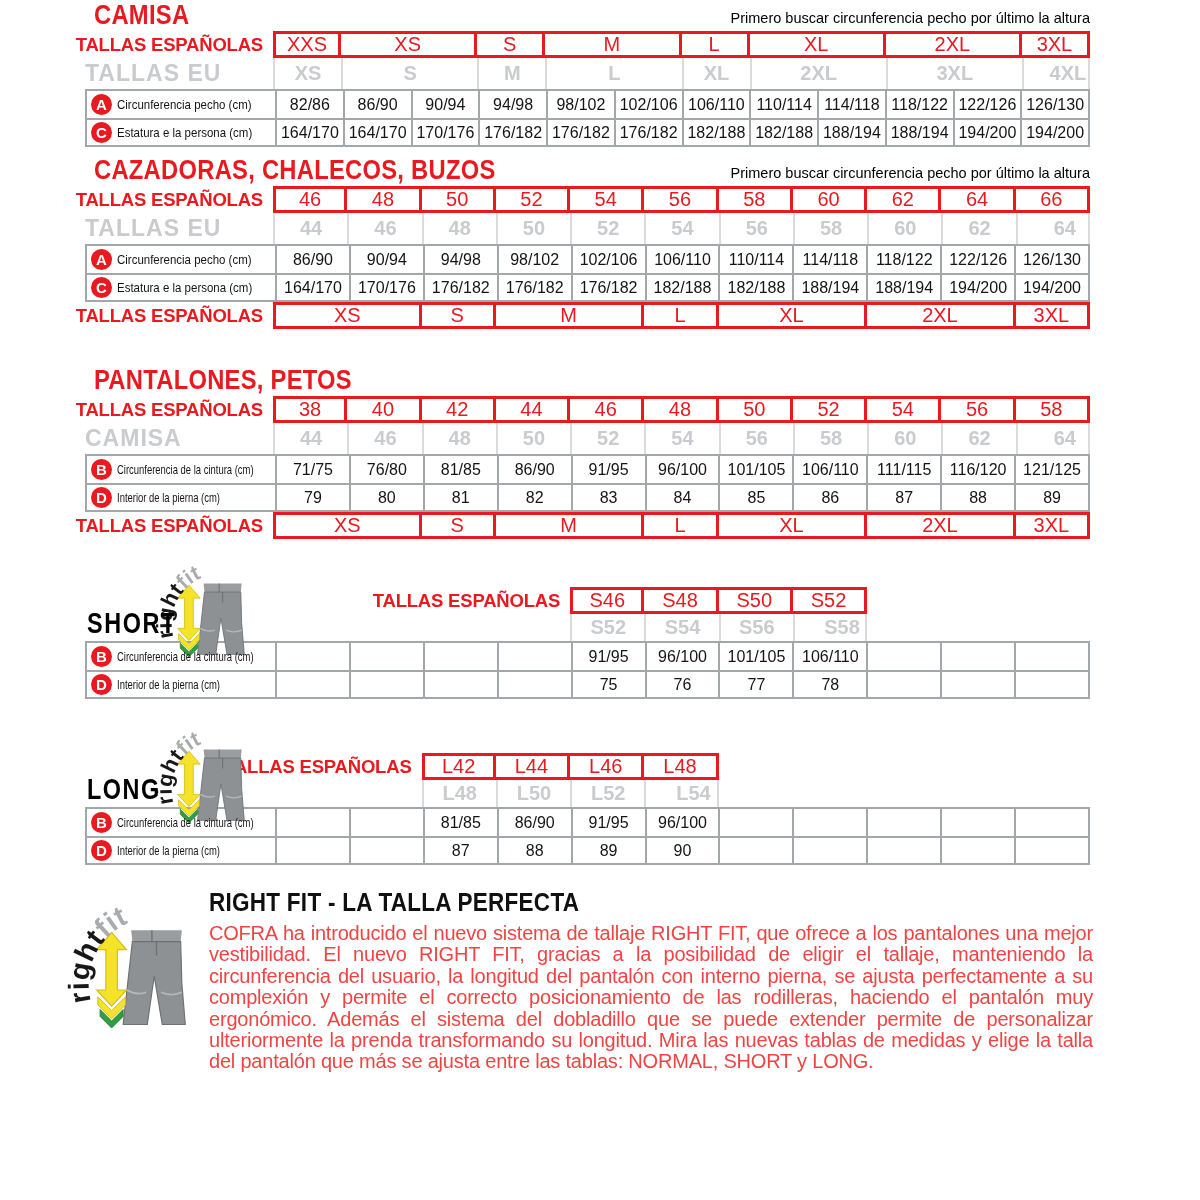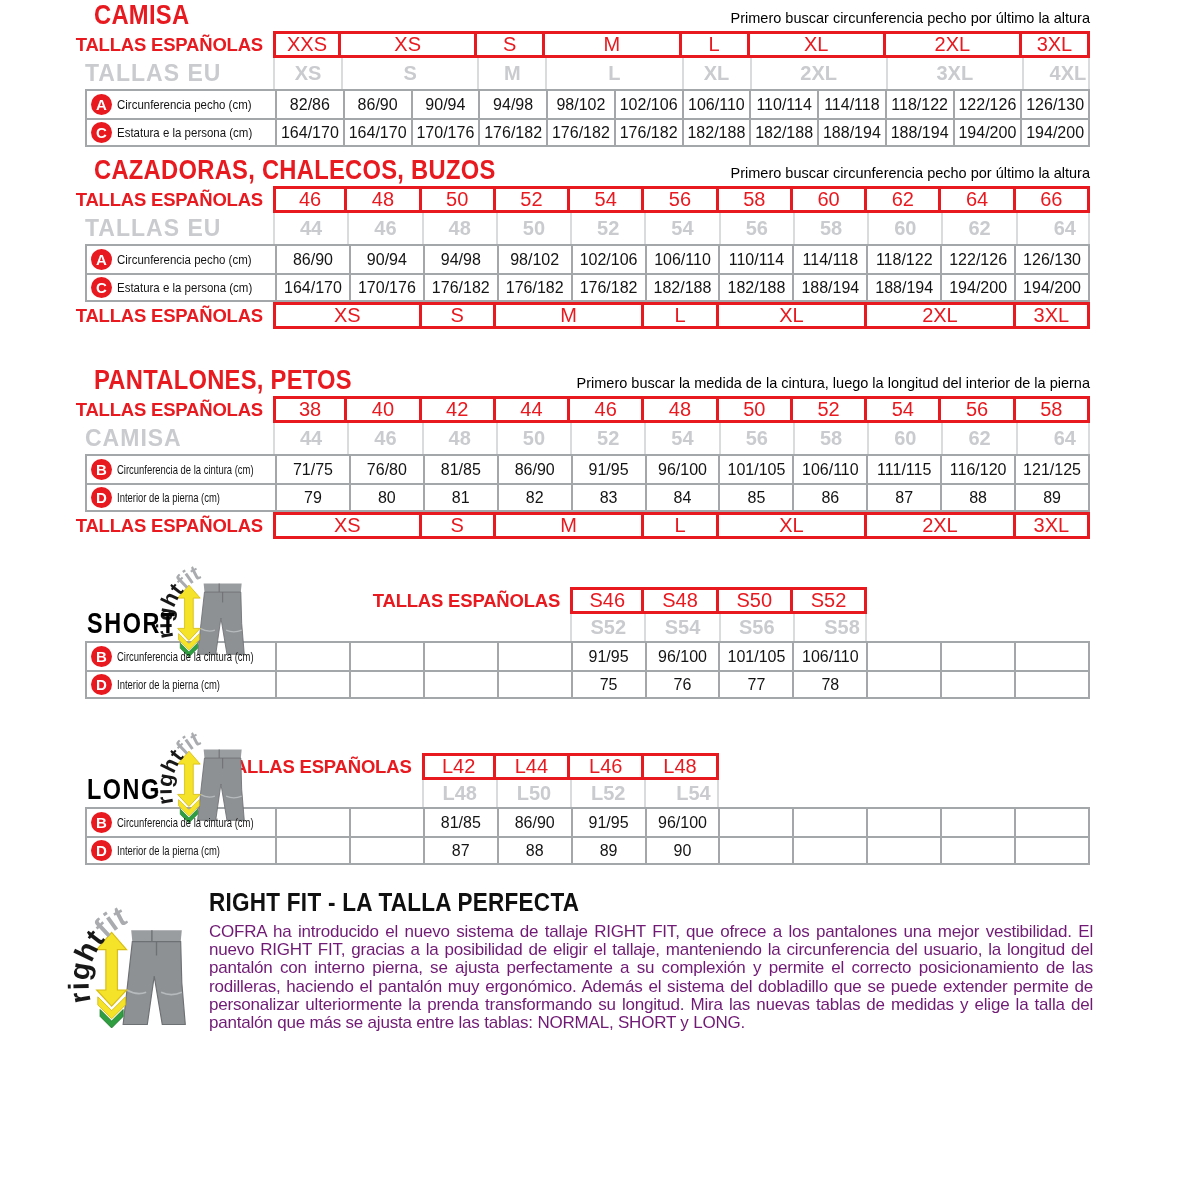--- a/index.html
+++ b/index.html
@@ -60,21 +60,21 @@
   .sl-word { position: absolute; left: 2px; top: 21px; font-size: 30px; font-weight: bold; color: #000;
              letter-spacing: 2px; line-height: 1; transform: scaleX(.78); transform-origin: left top; white-space: nowrap; }
   .sl-logo { position: absolute; left: 84px; top: -33px; width: 90px; height: 109px; overflow: visible; }
 
   
   .rf { display: flex; }
   .rf-logo { flex: none; width: 120px; height: 145px; overflow: visible; margin-top: 4px; }
   .rf-text { padding-left: 4px; }
   .rf-title { font-size: 26.5px; font-weight: bold; color: #101010; letter-spacing: .3px;
               transform: scaleX(.85); transform-origin: left bottom; white-space: nowrap; }
-  .rf-para { margin-top: 5px; font-size: 17px; line-height: 1.07; text-align: justify; color: #701a75; width: 884px; letter-spacing: -.2px; }
+  .rf-para { margin-top: 5px; font-size: 20px; line-height: 1.07; text-align: justify; color: #ef4444; width: 884px; letter-spacing: -.2px; }
 
   svg { overflow: visible; }
 </style>
 </head>
 <body>
 
 <div class="page">
   <div class="content">
 
     <section id="sec-camisa">
@@ -157,21 +157,20 @@
         <div class="ta-label">TALLAS ESPAÑOLAS</div>
         <div class="rpt">
           
         <div class="cell es-cell" style="grid-column: span 2;">XS</div><div class="cell es-cell">S</div><div class="cell es-cell" style="grid-column: span 2;">M</div><div class="cell es-cell">L</div><div class="cell es-cell" style="grid-column: span 2;">XL</div><div class="cell es-cell" style="grid-column: span 2;">2XL</div><div class="cell es-cell">3XL</div></div>
       </div>
     </section>
 
     <section id="sec-pantalones" class="tight">
       <div class="sec-head">
         <h2 class="sec-title">PANTALONES, PETOS</h2>
-        <div class="sec-note">Primero buscar la medida de la cintura, luego la longitud del interior de la pierna</div>
       </div>
       <div class="g-row es-row" style="--cols:11">
         <div class="ta-label">TALLAS ESPAÑOLAS</div>
         <div class="rpt">
           
         <div class="cell es-cell">38</div><div class="cell es-cell">40</div><div class="cell es-cell">42</div><div class="cell es-cell">44</div><div class="cell es-cell">46</div><div class="cell es-cell">48</div><div class="cell es-cell">50</div><div class="cell es-cell">52</div><div class="cell es-cell">54</div><div class="cell es-cell">56</div><div class="cell es-cell">58</div></div>
       </div>
       <div class="g-row eu-row" style="--cols:11">
         <div class="eu-label">CAMISA</div>
         <div class="rpt">

